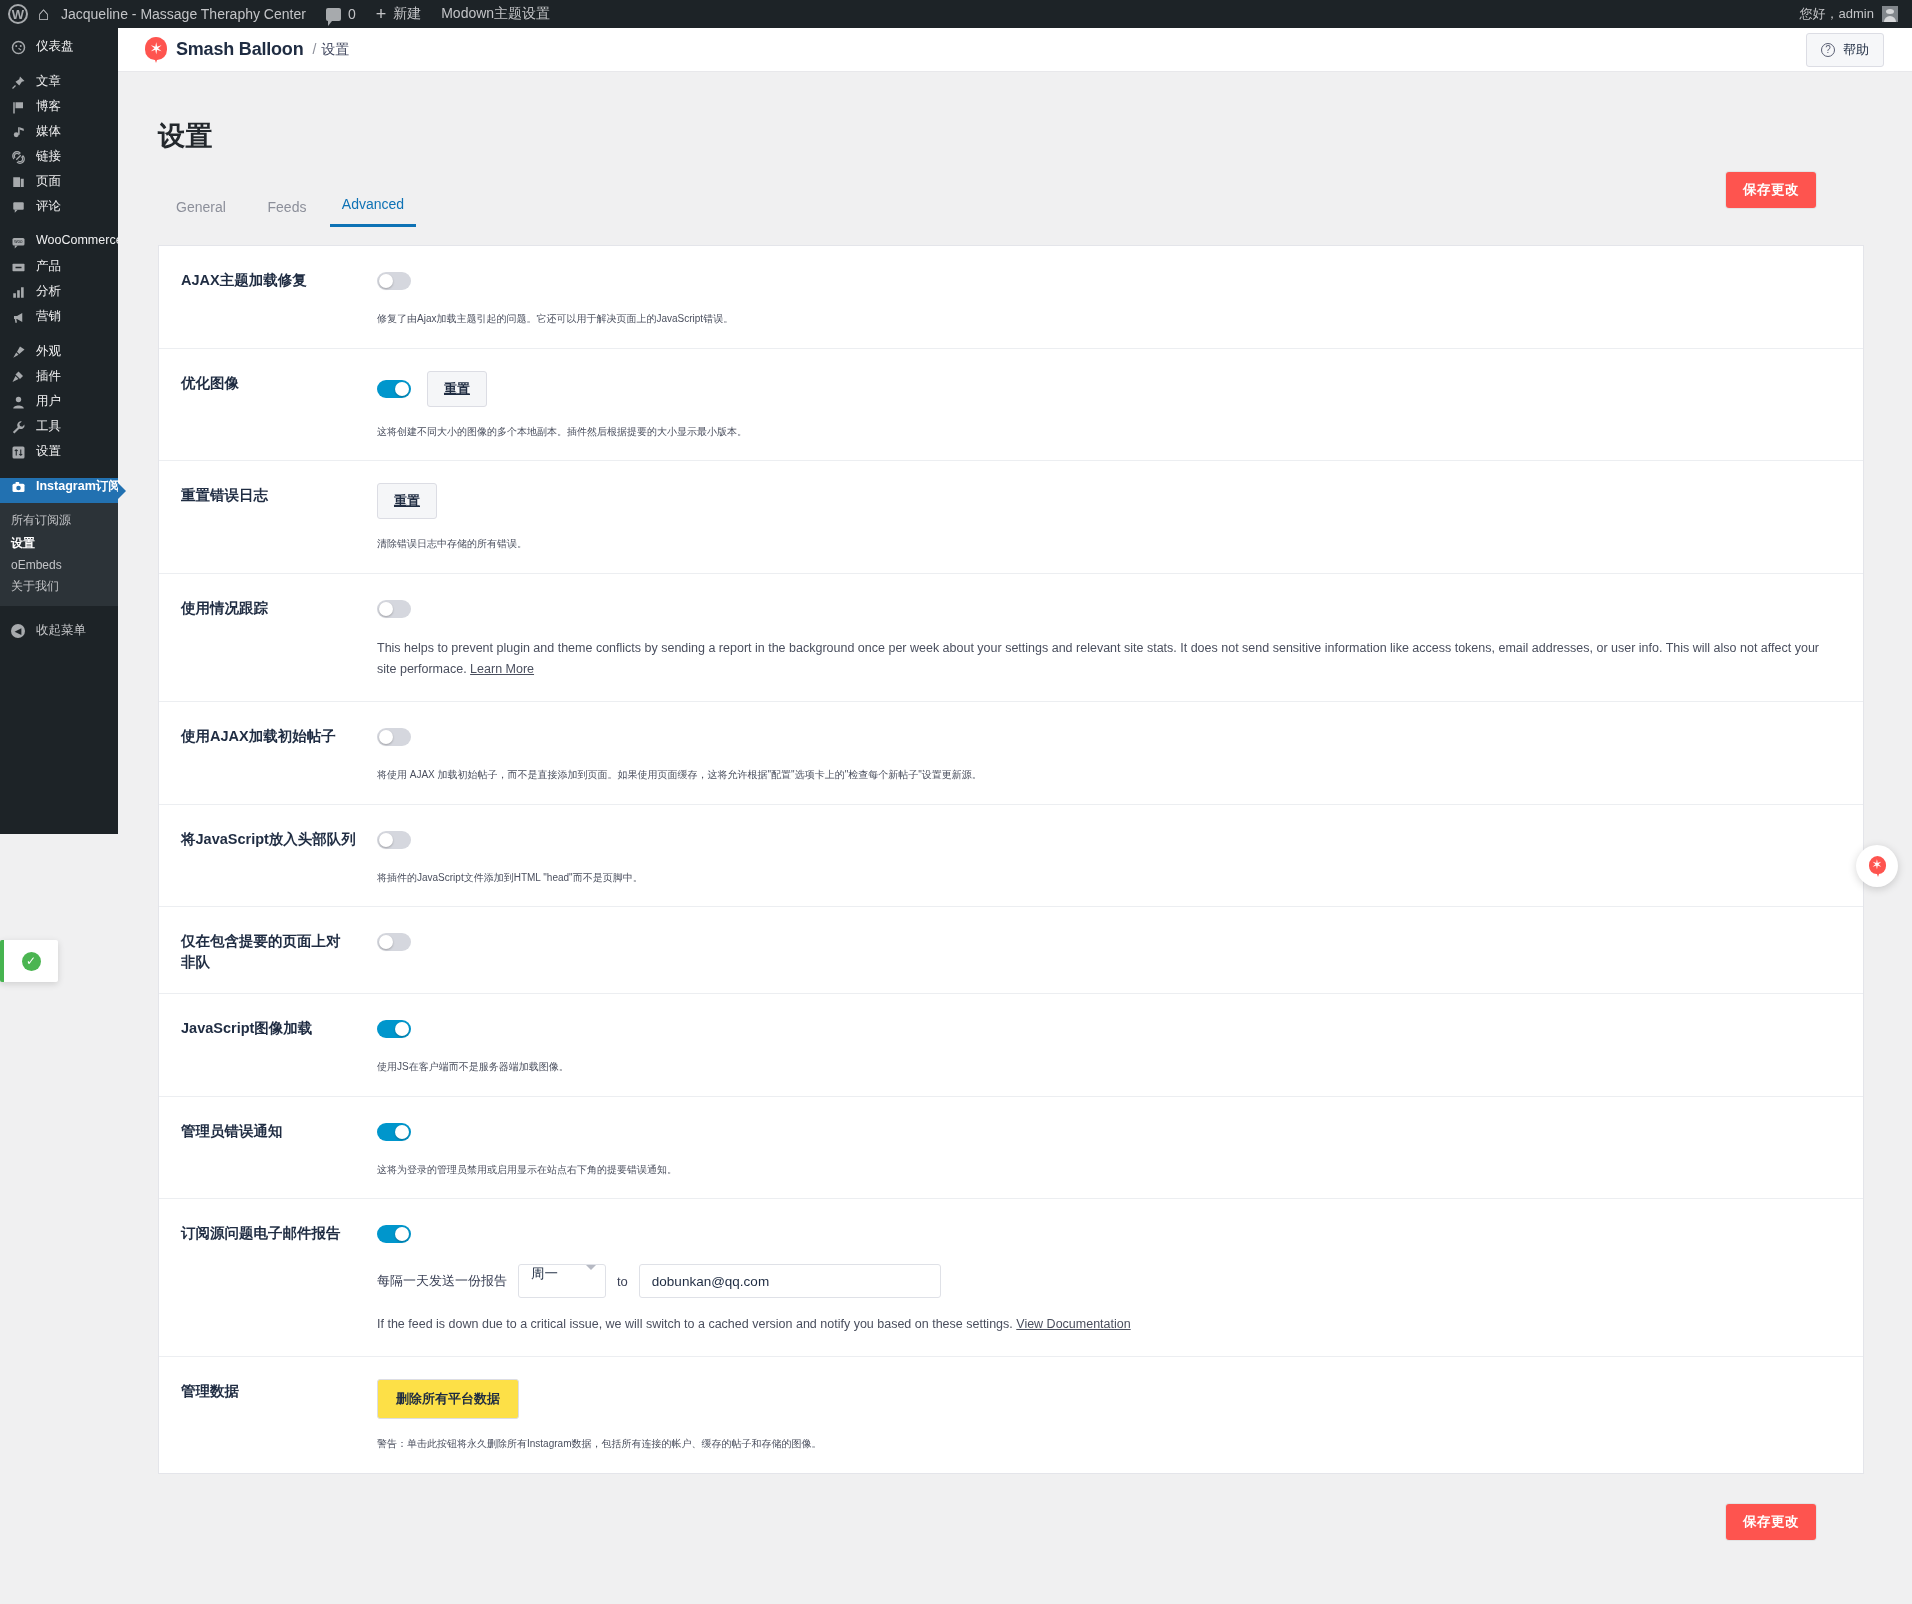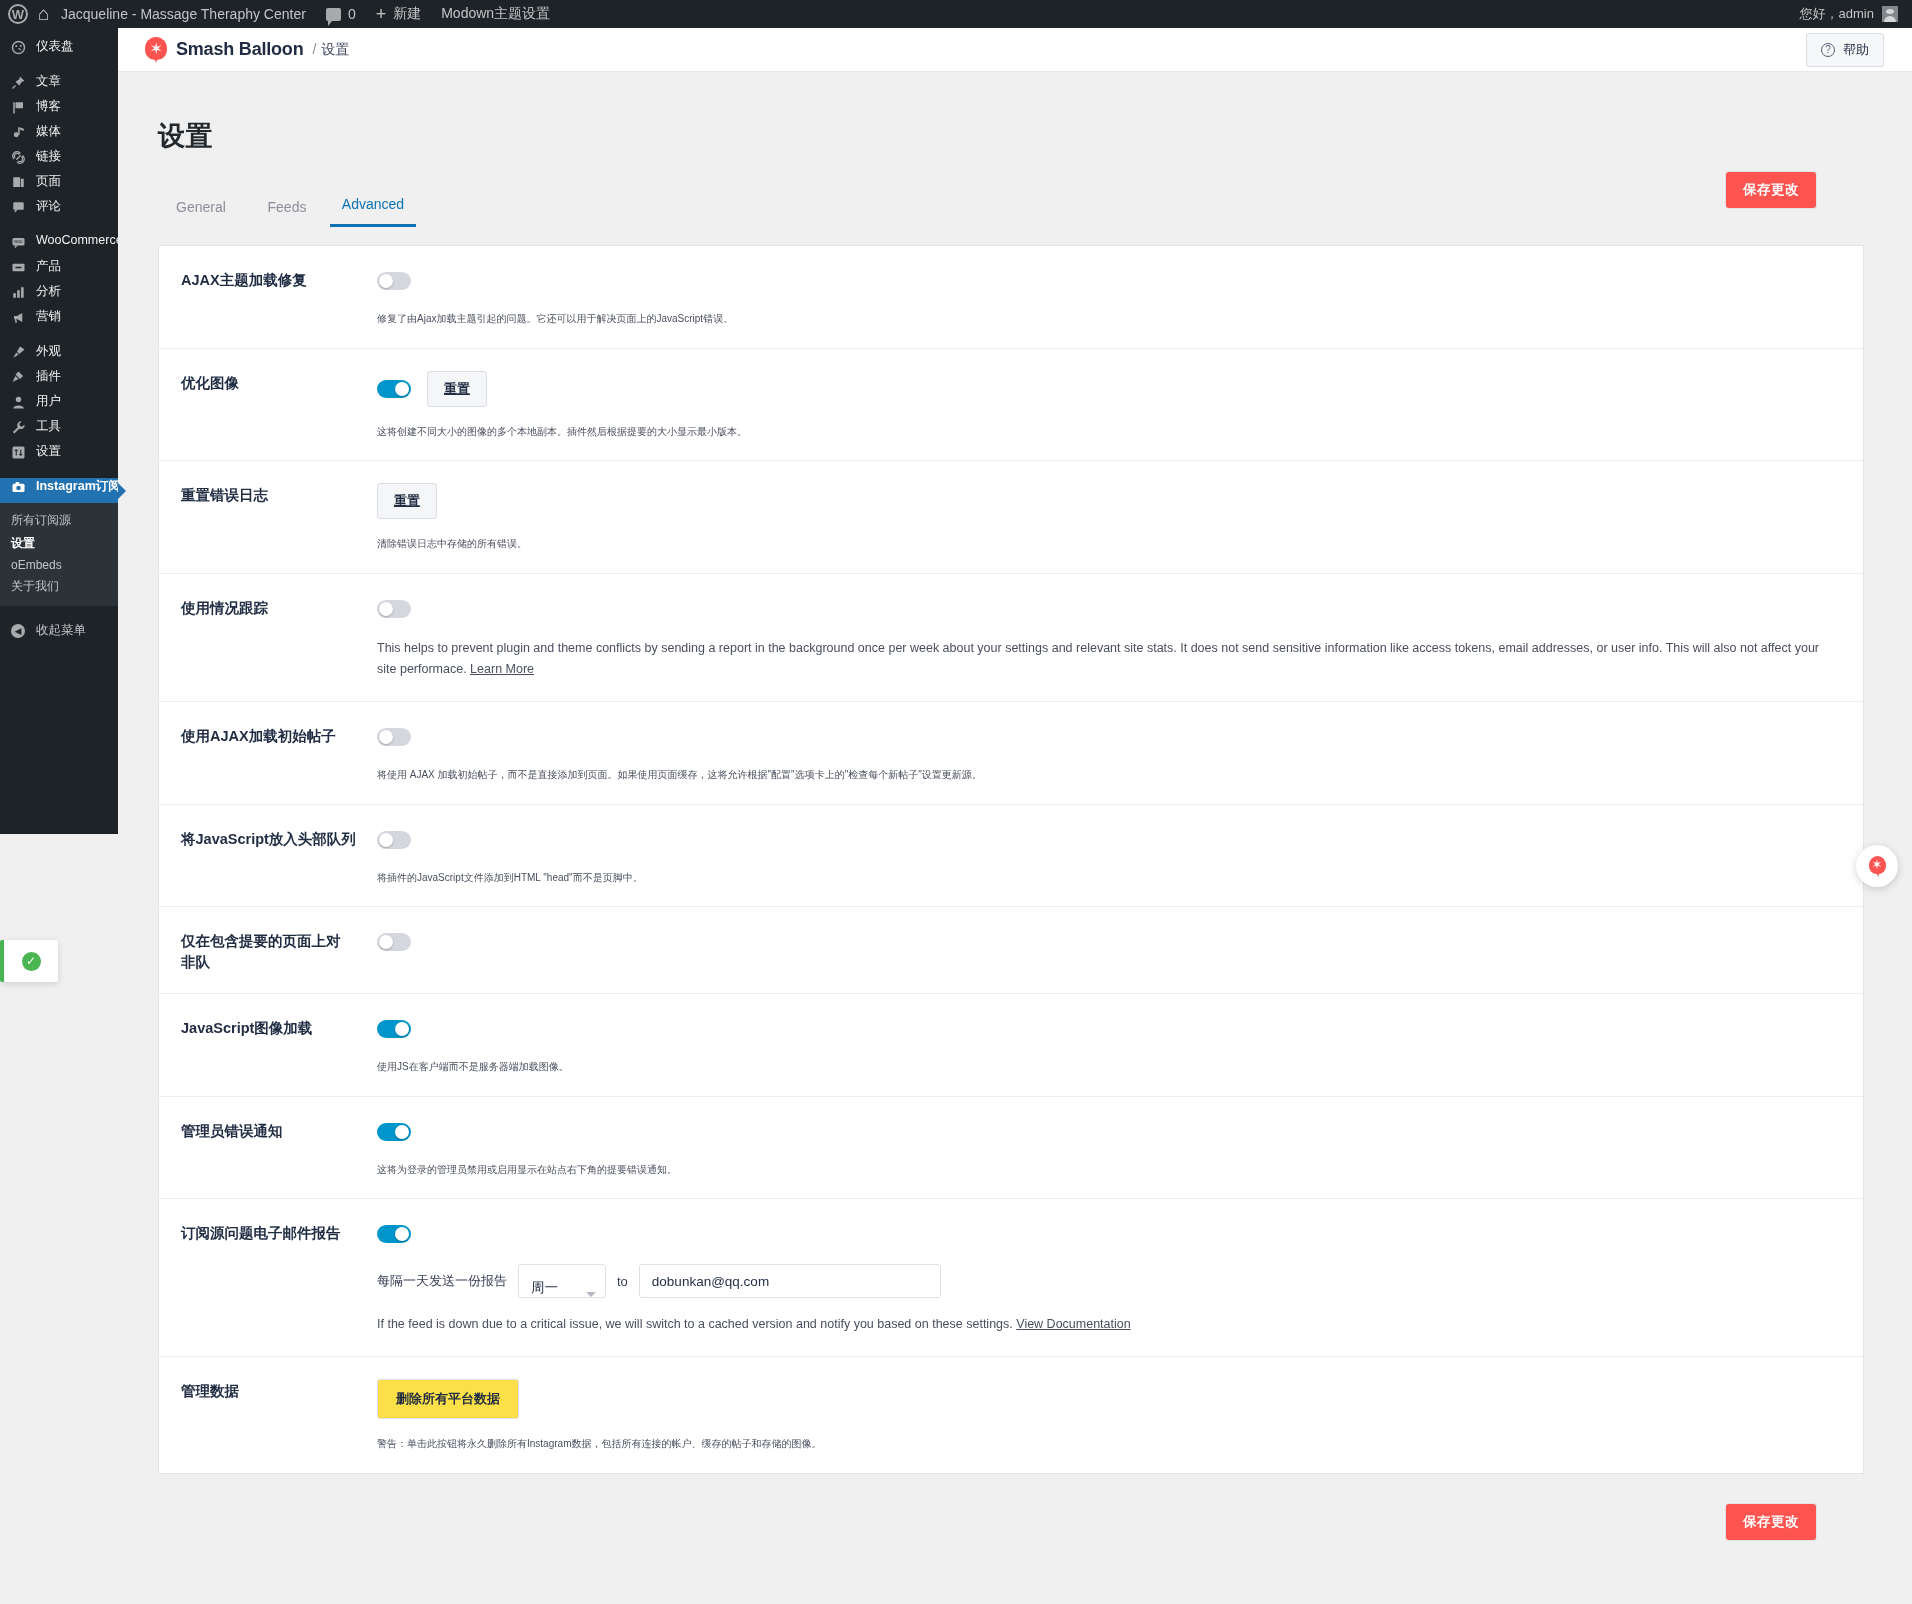--- a/index.html
+++ b/index.html
@@ -117,21 +117,21 @@
     padding:8px 16px; font-size:13px; font-weight:bold; color:#1f2c42; text-decoration:underline;
   }
   .btn-danger {
     background:#fde047; border:1px solid #dcdde4; border-radius:3px;
     padding:10px 18px; font-size:13px; font-weight:bold; color:#1f2c42;
   }
 
   .inline-form { display:flex; align-items:center; gap:11px; margin-top:17px; font-size:13px; color:#3c4257; }
   .sel-box {
     border:1px solid #dfe1e7; background:#fff; border-radius:3px;
-    width:88px; height:34px; display:flex; align-items:flex-end; justify-content:space-between;
+    width:88px; height:34px; display:flex; align-items:flex-start; justify-content:space-between;
     padding:0 9px 0 12px; font-size:13.5px; color:#1f2c42;
   }
   .caret { width:0; height:0; border-left:5px solid transparent; border-right:5px solid transparent; border-top:5px solid #b6b9c3; }
   .email-box {
     border:1px solid #dfe1e7; background:#fff; border-radius:3px;
     width:302px; height:34px; display:flex; align-items:center;
     padding:0 12px; font-size:13.5px; color:#1f2c42;
   }
 
   

